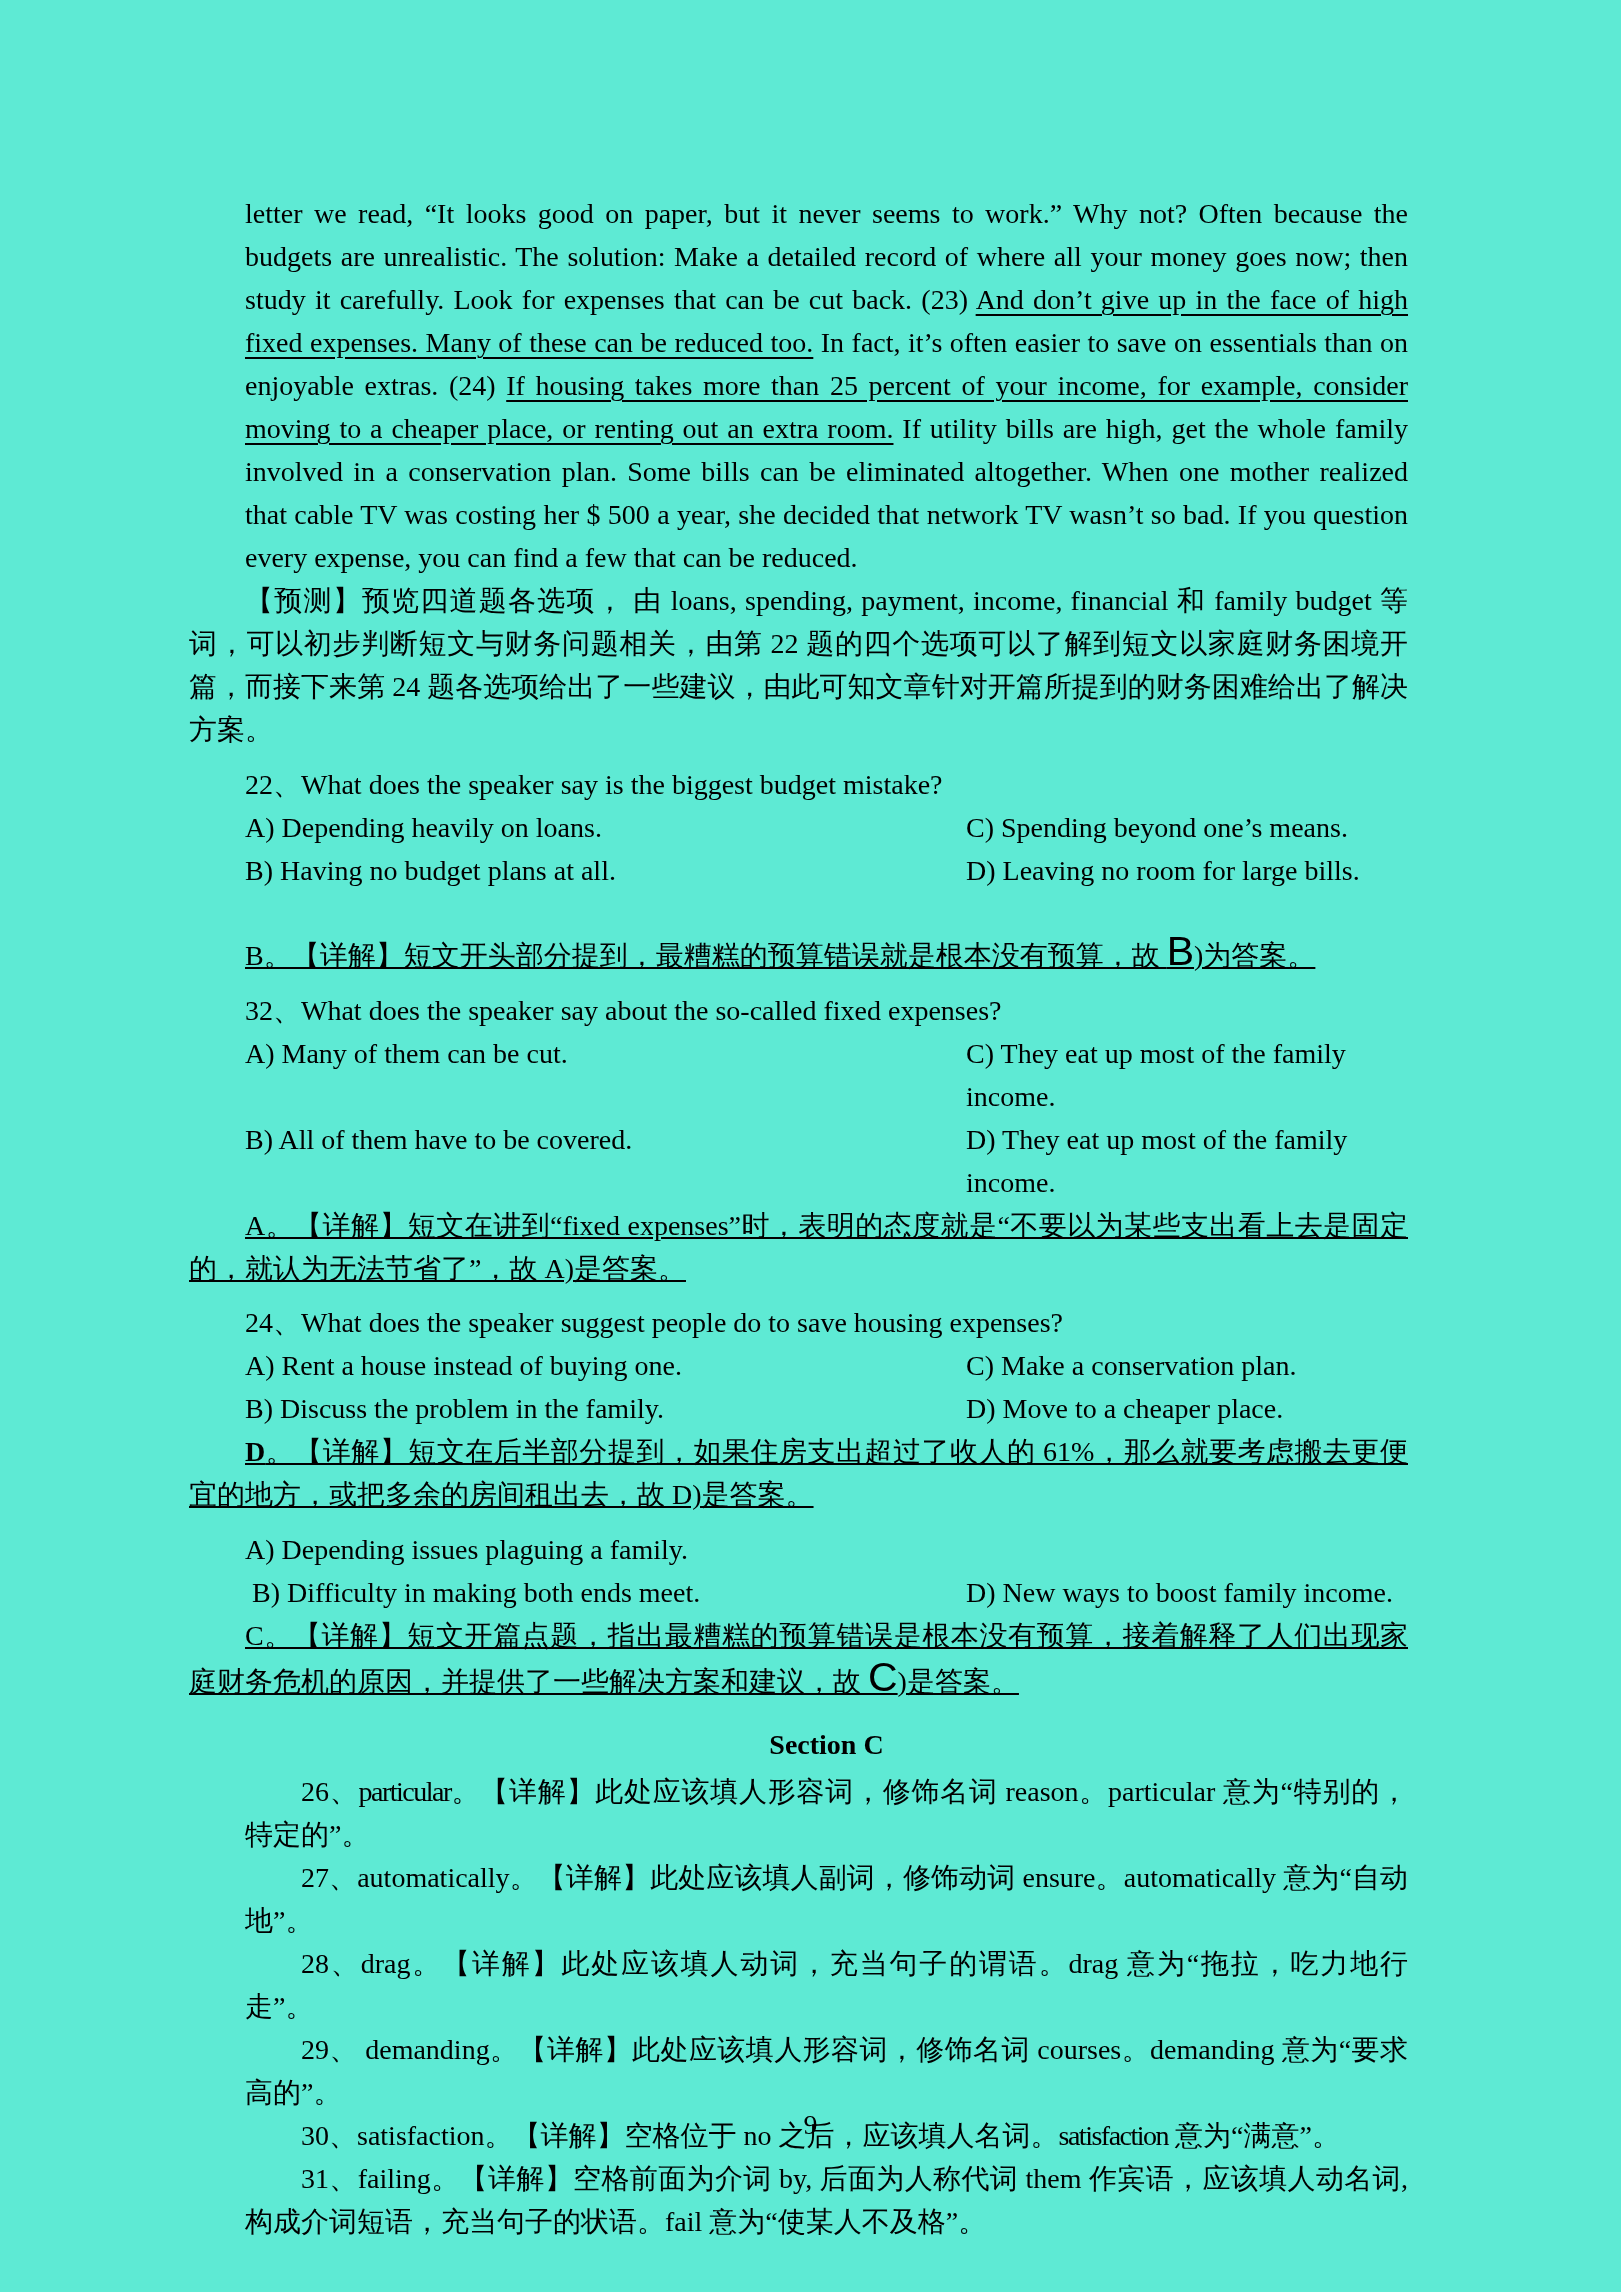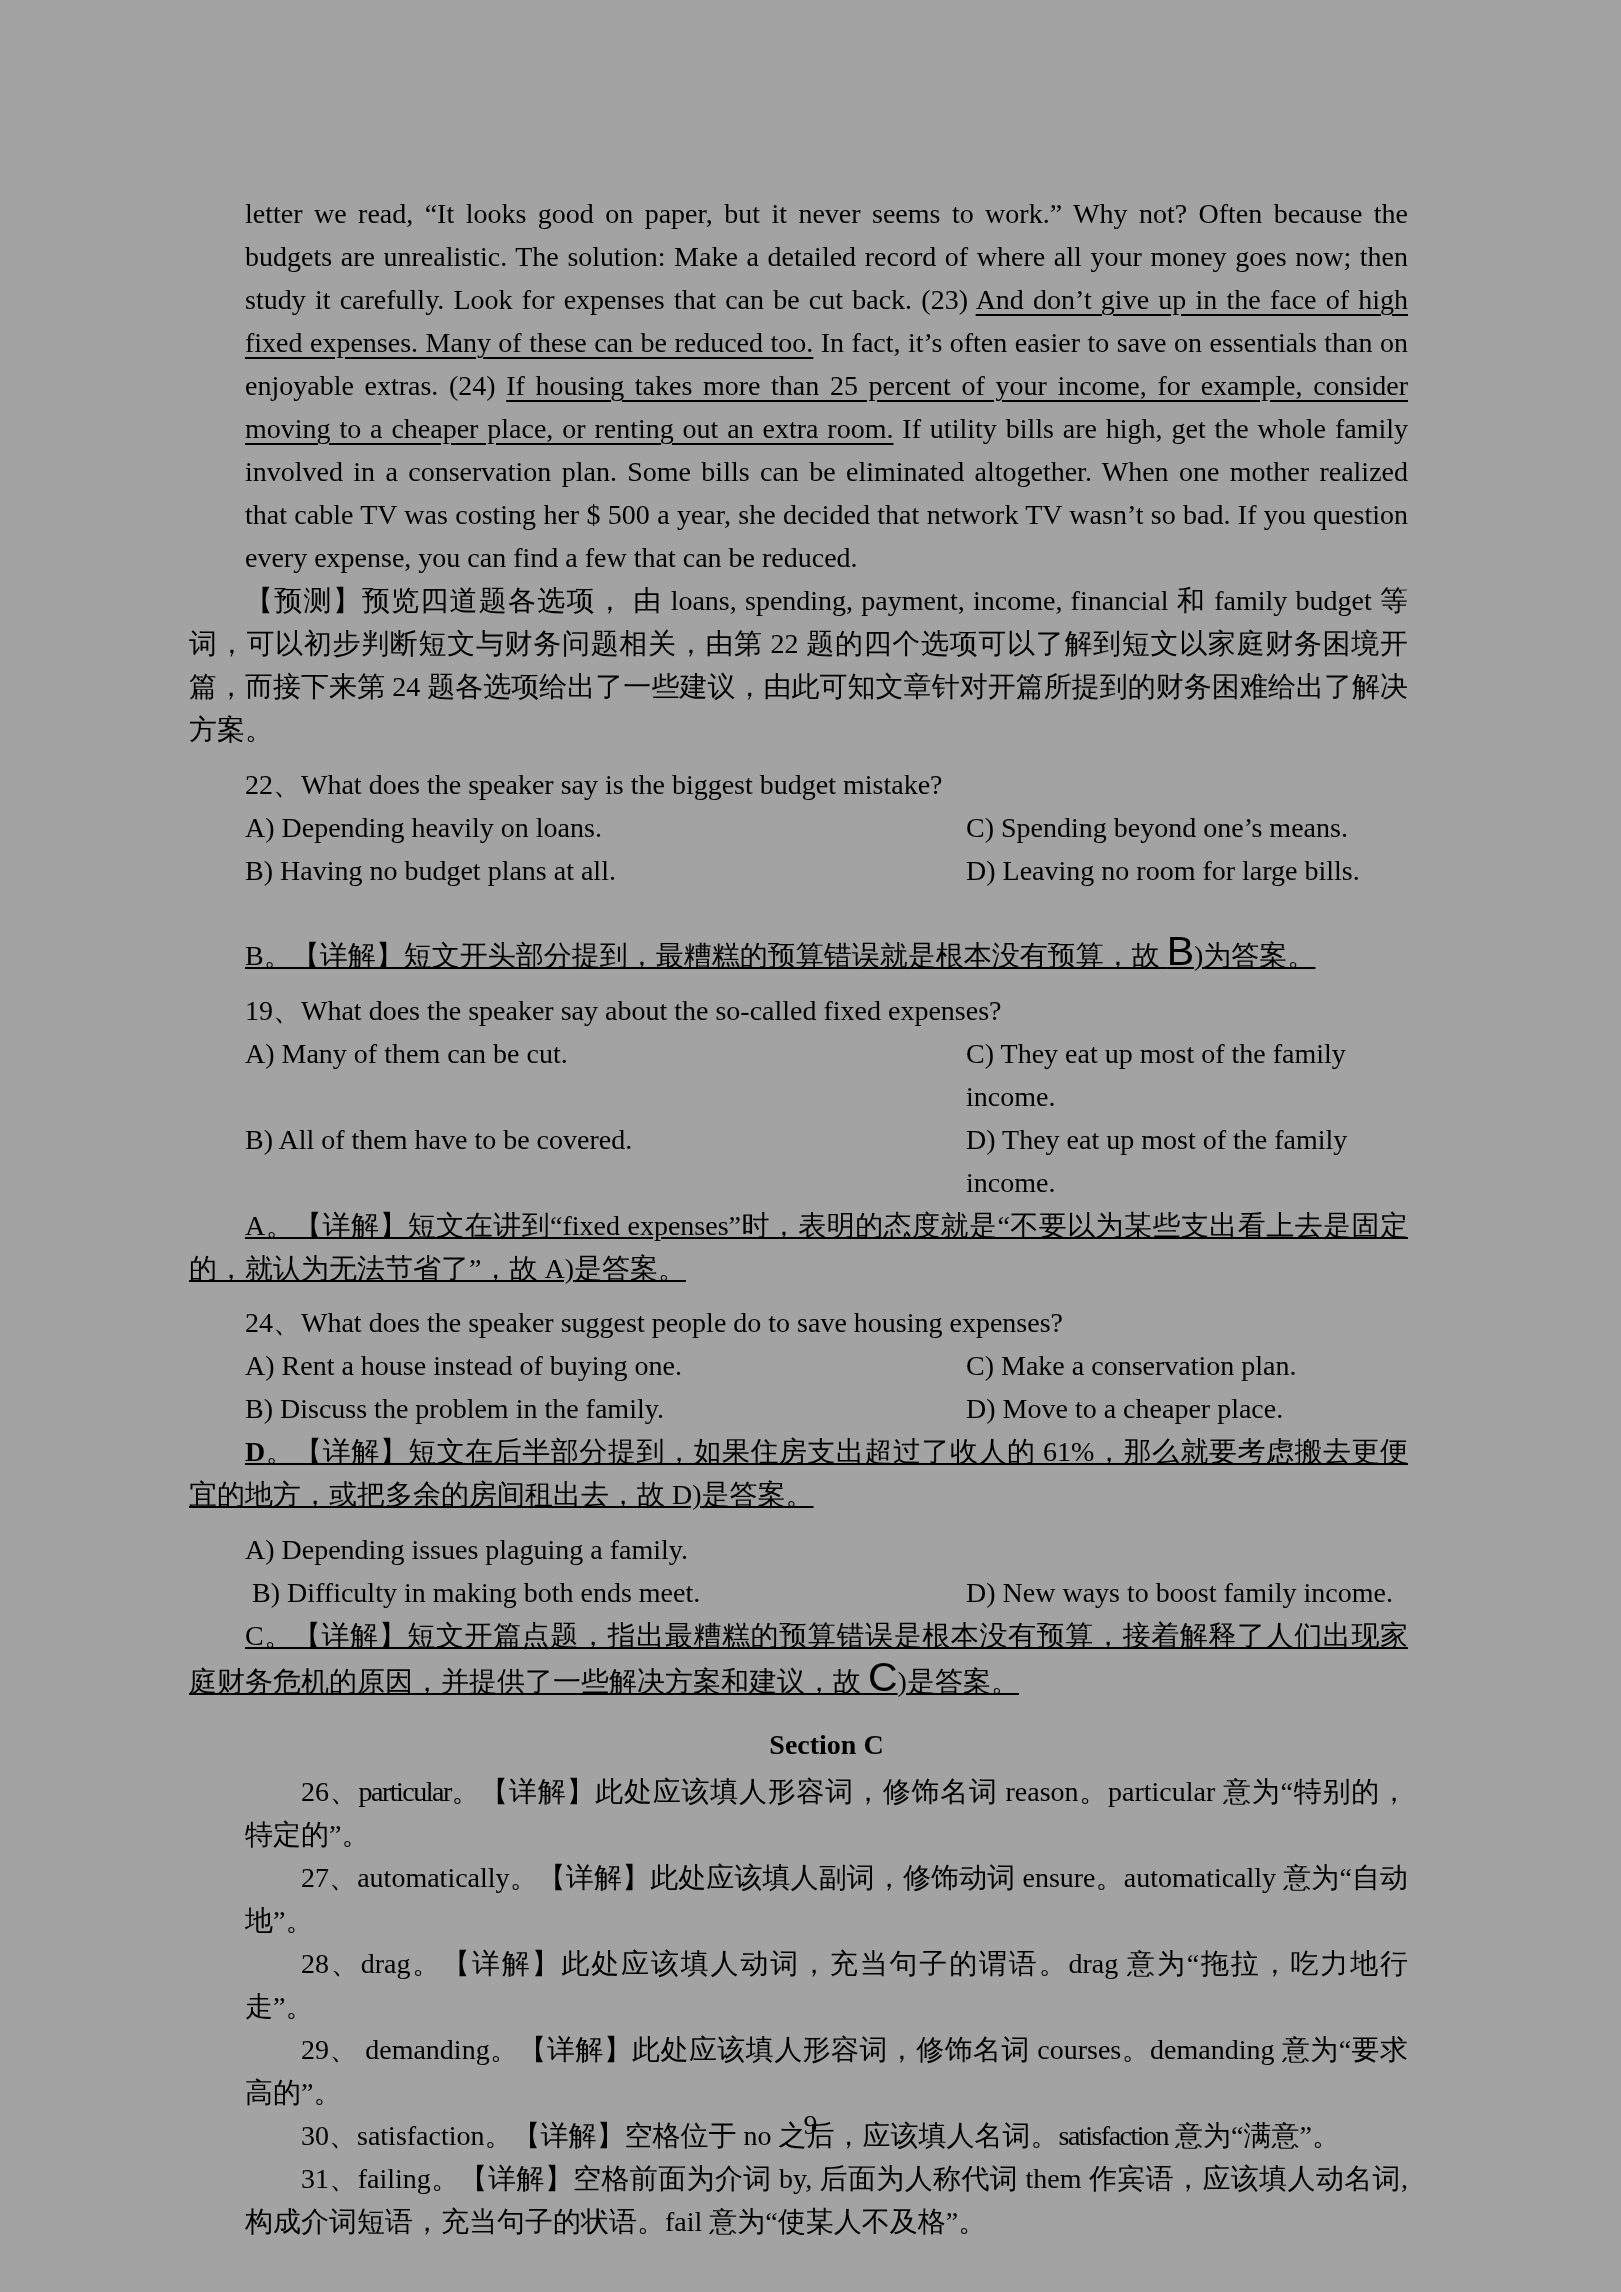--- a/index.html
+++ b/index.html
@@ -1,20 +1,20 @@
 <!DOCTYPE html>
 <html><head>
 <meta charset="utf-8">
 <style>
   html, body { margin: 0; padding: 0; background: #ffffff; }
   .page {
     position: relative;
     width: 1621px;
     height: 2293px;
-    background: #a3a3a3;
+    background: #5eead4;
     color: #000000;
     font-family: "Liberation Serif", "DejaVu Serif", serif;
     font-size: 28px;
     line-height: 43px;
     overflow: hidden;
   }
   .content {
     position: absolute;
     left: 245px;
     top: 192px;
@@ -76,21 +76,21 @@
               <div class="opt-right">C) Spending beyond one’s means.</div>
             </div>
             <div class="opt-row">
               <div class="opt-left">B) Having no budget plans at all.</div>
               <div class="opt-right">D) Leaving no room for large bills.</div>
             </div>
           </div>
           <p class="para hang answer answer-gap"><span>B。【详解】短文开头部分提到，最糟糕的预算错误就是根本没有预算，故 </span><span class="big-letter">B</span><span>)为答案。</span></p>
         </div>
         <div class="question">
-          <p class="para stem">19、What does the speaker say about the so-called fixed expenses?</p>
+          <p class="para stem">32、What does the speaker say about the so-called fixed expenses?</p>
           <div class="options">
             <div class="opt-row">
               <div class="opt-left">A) Many of them can be cut.</div>
               <div class="opt-right">C) They eat up most of the family income.</div>
             </div>
             <div class="opt-row">
               <div class="opt-left">B) All of them have to be covered.</div>
               <div class="opt-right">D) They eat up most of the family income.</div>
             </div>
           </div>

